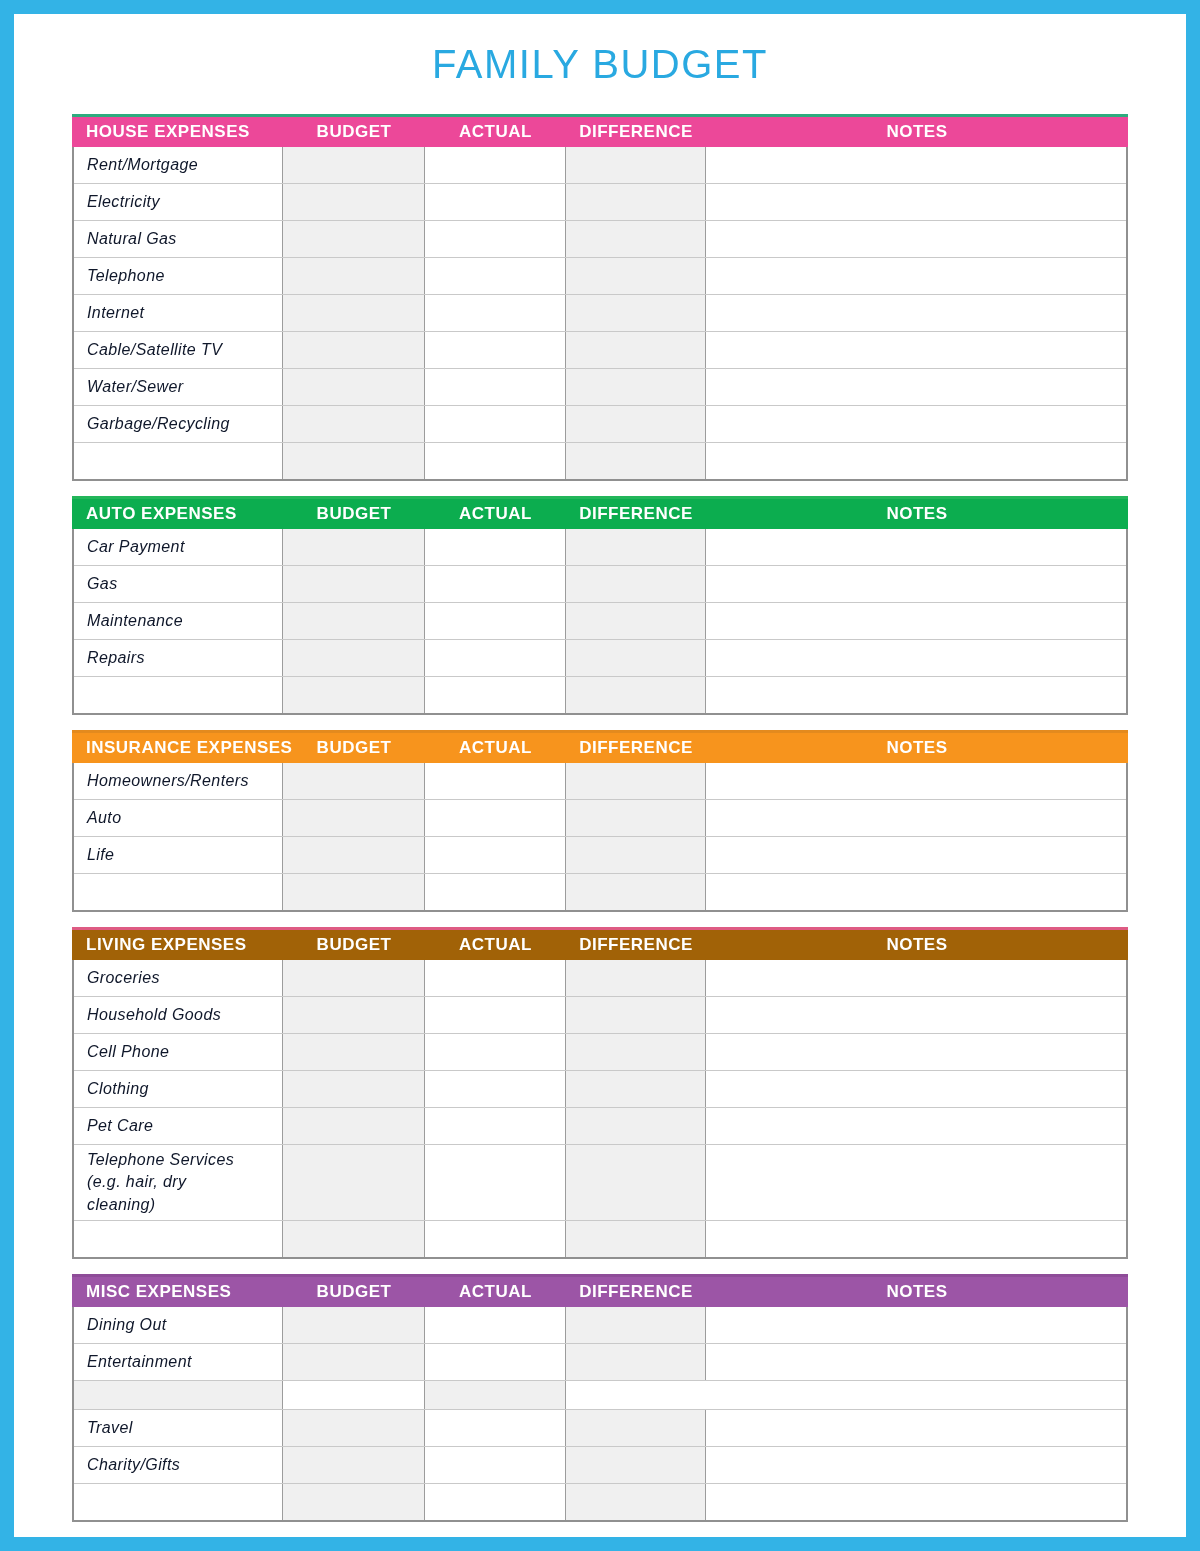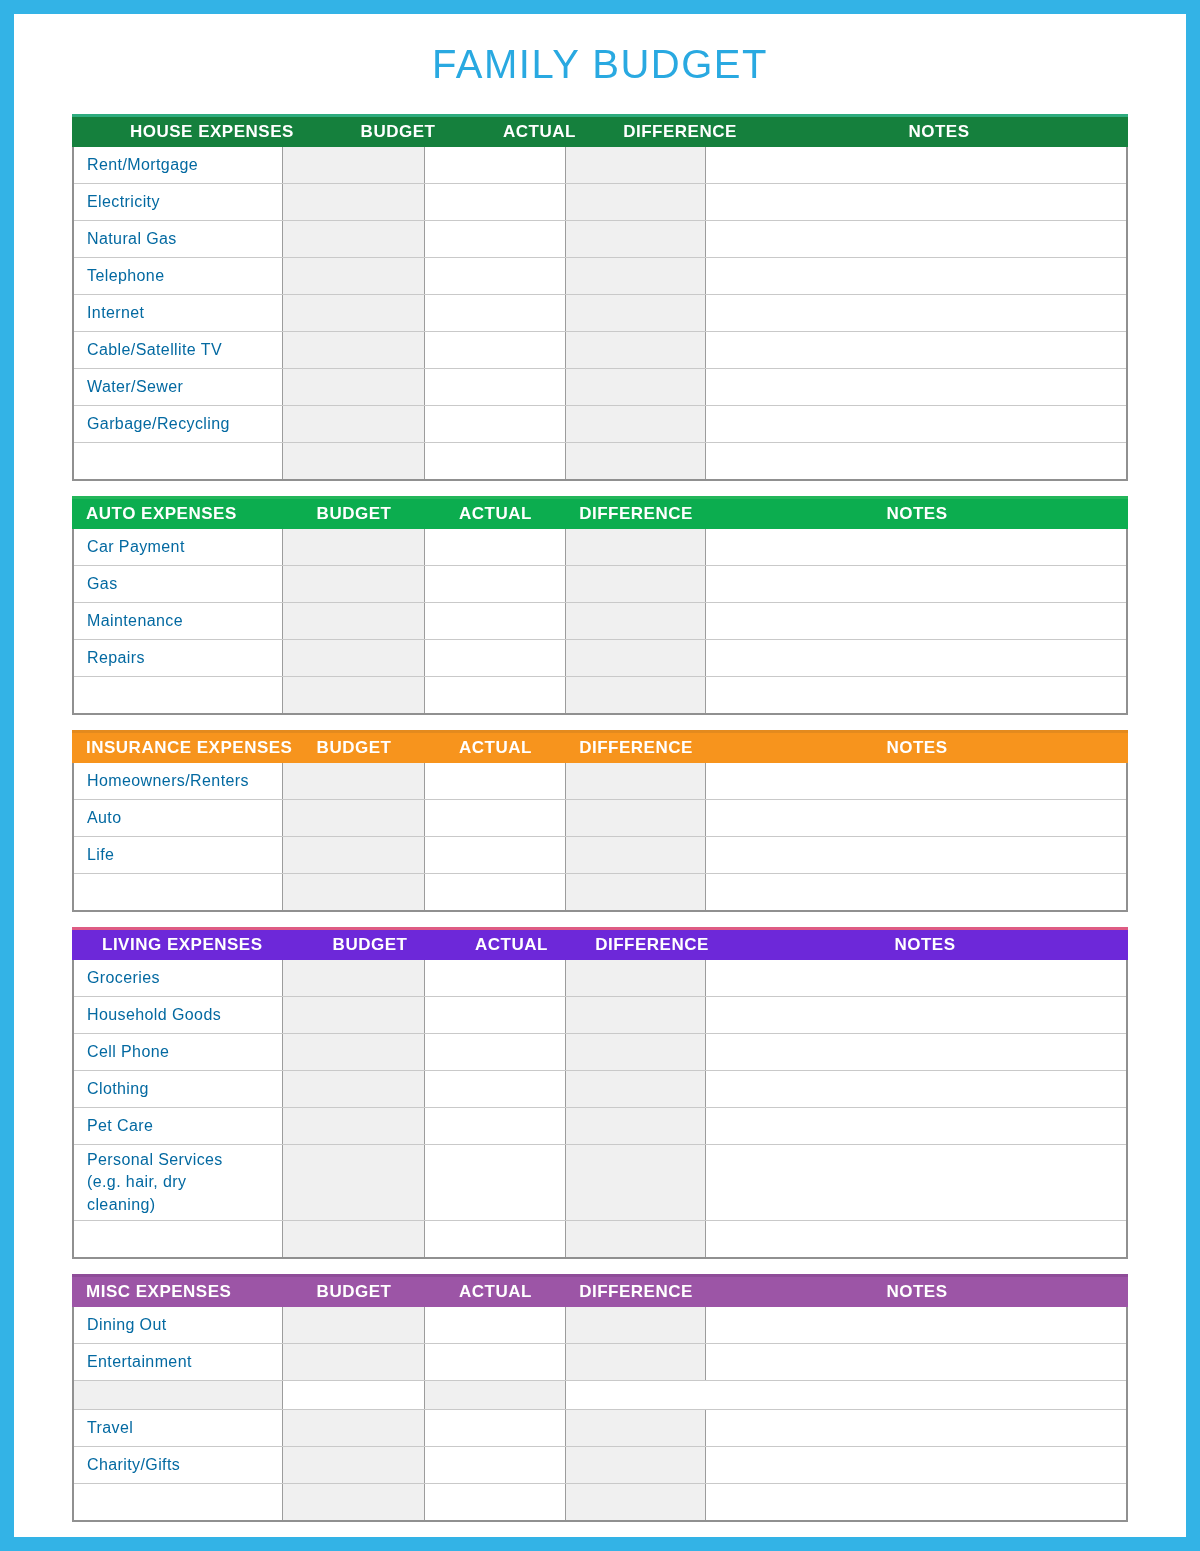--- a/index.html
+++ b/index.html
@@ -26,32 +26,32 @@
   .row{
     display:grid;grid-template-columns:209px 142px 141px 140px 1fr;
     border-bottom:1px solid #C9C9C9;
   }
   .row:last-child{border-bottom:none;}
   .cell{min-height:28px;border-right:1px solid #9C9C9C;}
   .cell:last-child{border-right:none;}
   .cell.shaded{background:#F0F0F0;}
   .label-cell{
     display:flex;align-items:center;
-    padding:4px 26px 4px 13px;color:#0369a1;
-    font-size:16px;letter-spacing:0.4px;line-height:1.4;
+    padding:4px 26px 4px 13px;color:#0f172a;
+    font-size:16px;letter-spacing:0.4px;line-height:1.4;font-style:italic;
   }
 </style>
 </head>
 <body>
 
 <div class="page">
   <div class="page-title">FAMILY BUDGET</div>
   <div class="tables">
       <div class="section">
-        <div class="sec-header" style="background: #15803d; border-top-color: rgb(46, 172, 126); padding-left: 44px;">
+        <div class="sec-header" style="background: #ec4899; border-top-color: rgb(46, 172, 126);">
           <div class="sec-title">HOUSE EXPENSES</div>
           <div class="col-head">BUDGET</div>
           <div class="col-head">ACTUAL</div>
           <div class="col-head">DIFFERENCE</div>
           <div class="col-head">NOTES</div>
         </div>
         <div class="sec-body">
           <div class="row">
             <div class="cell label-cell">Rent/Mortgage</div>
             <div class="cell value-cell shaded"></div>
@@ -196,21 +196,21 @@
           <div class="row">
             <div class="cell label-cell"></div>
             <div class="cell value-cell shaded"></div>
             <div class="cell value-cell"></div>
             <div class="cell value-cell shaded"></div>
             <div class="cell value-cell"></div>
           </div>
         </div>
       </div>
       <div class="section">
-        <div class="sec-header" style="background: #6d28d9; border-top-color: rgb(222, 91, 131); padding-left: 16px;">
+        <div class="sec-header" style="background: #a16207; border-top-color: rgb(222, 91, 131);">
           <div class="sec-title">LIVING EXPENSES</div>
           <div class="col-head">BUDGET</div>
           <div class="col-head">ACTUAL</div>
           <div class="col-head">DIFFERENCE</div>
           <div class="col-head">NOTES</div>
         </div>
         <div class="sec-body">
           <div class="row">
             <div class="cell label-cell">Groceries</div>
             <div class="cell value-cell shaded"></div>
@@ -240,21 +240,21 @@
             <div class="cell value-cell"></div>
           </div>
           <div class="row">
             <div class="cell label-cell">Pet Care</div>
             <div class="cell value-cell shaded"></div>
             <div class="cell value-cell"></div>
             <div class="cell value-cell shaded"></div>
             <div class="cell value-cell"></div>
           </div>
           <div class="row">
-            <div class="cell label-cell">Personal Services (e.g. hair, dry cleaning)</div>
+            <div class="cell label-cell">Telephone Services (e.g. hair, dry cleaning)</div>
             <div class="cell value-cell shaded"></div>
             <div class="cell value-cell"></div>
             <div class="cell value-cell shaded"></div>
             <div class="cell value-cell"></div>
           </div>
           <div class="row">
             <div class="cell label-cell"></div>
             <div class="cell value-cell shaded"></div>
             <div class="cell value-cell"></div>
             <div class="cell value-cell shaded"></div>

